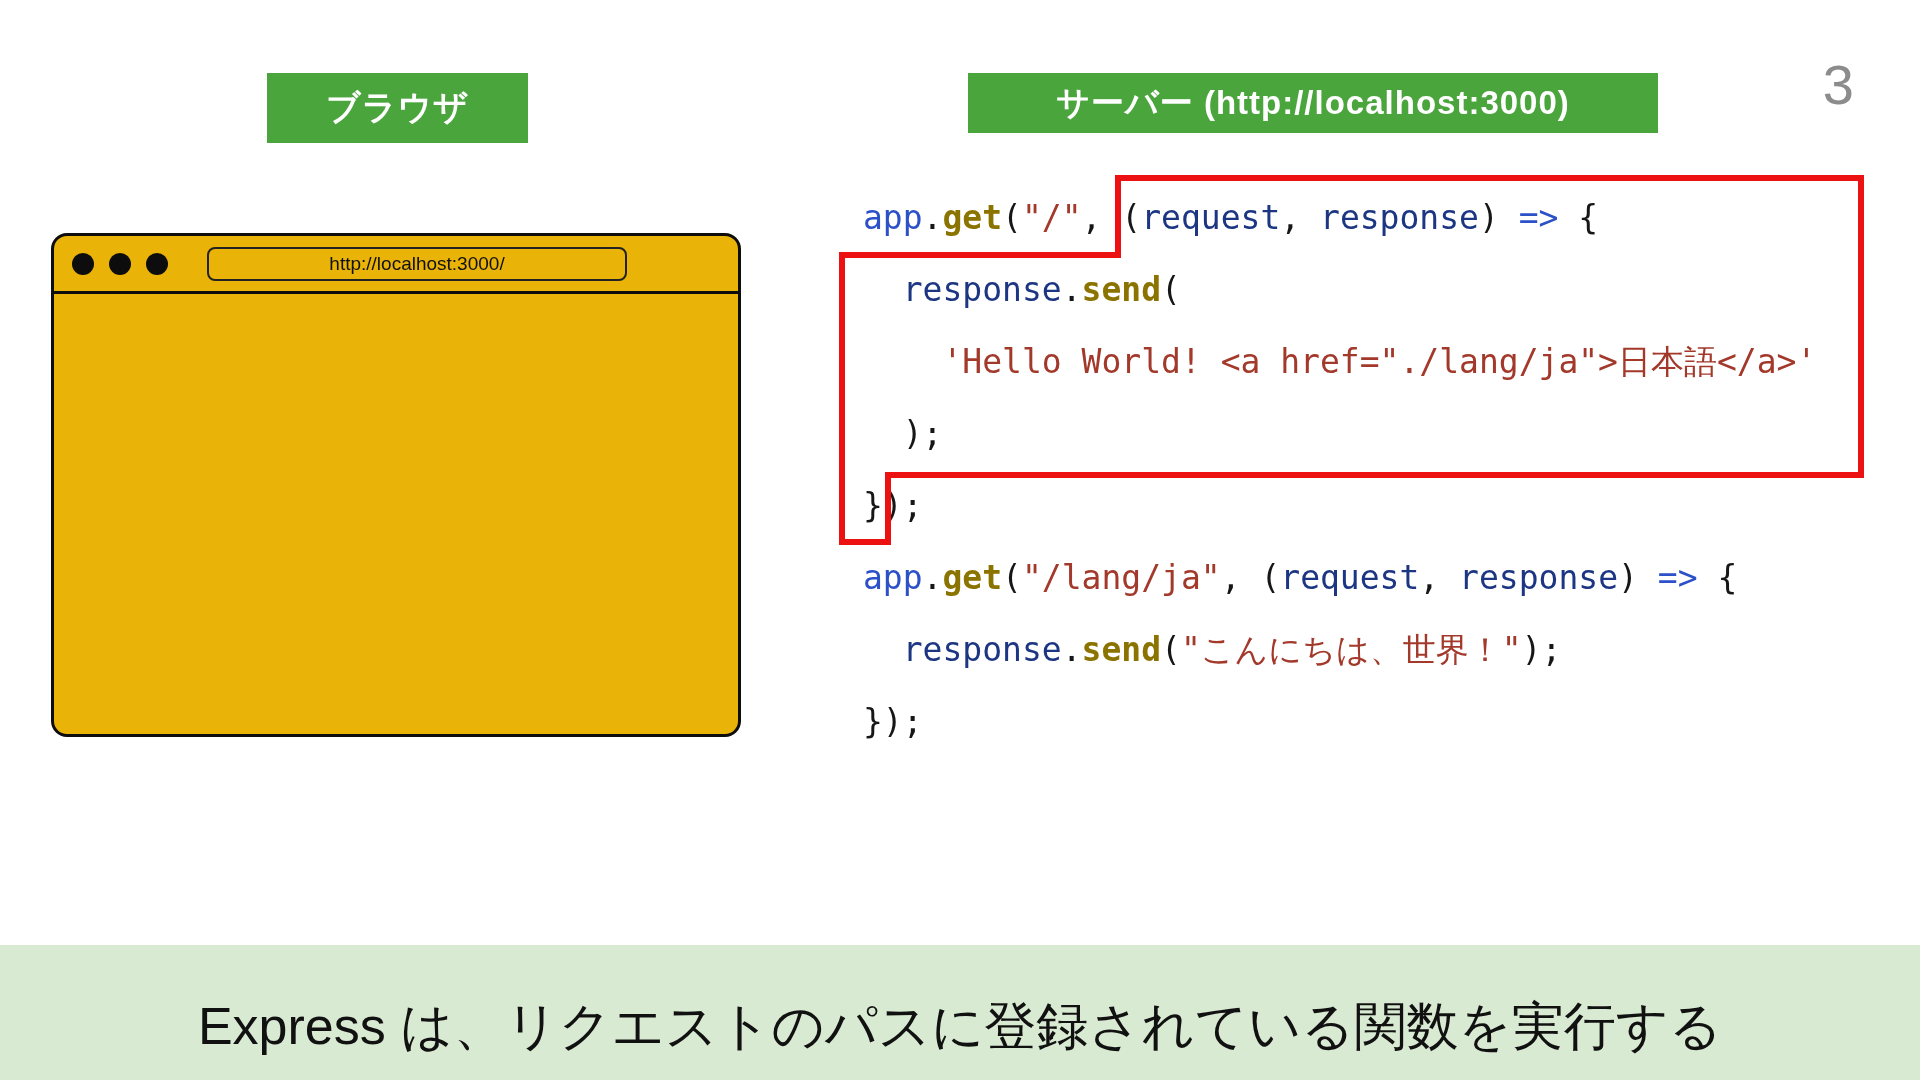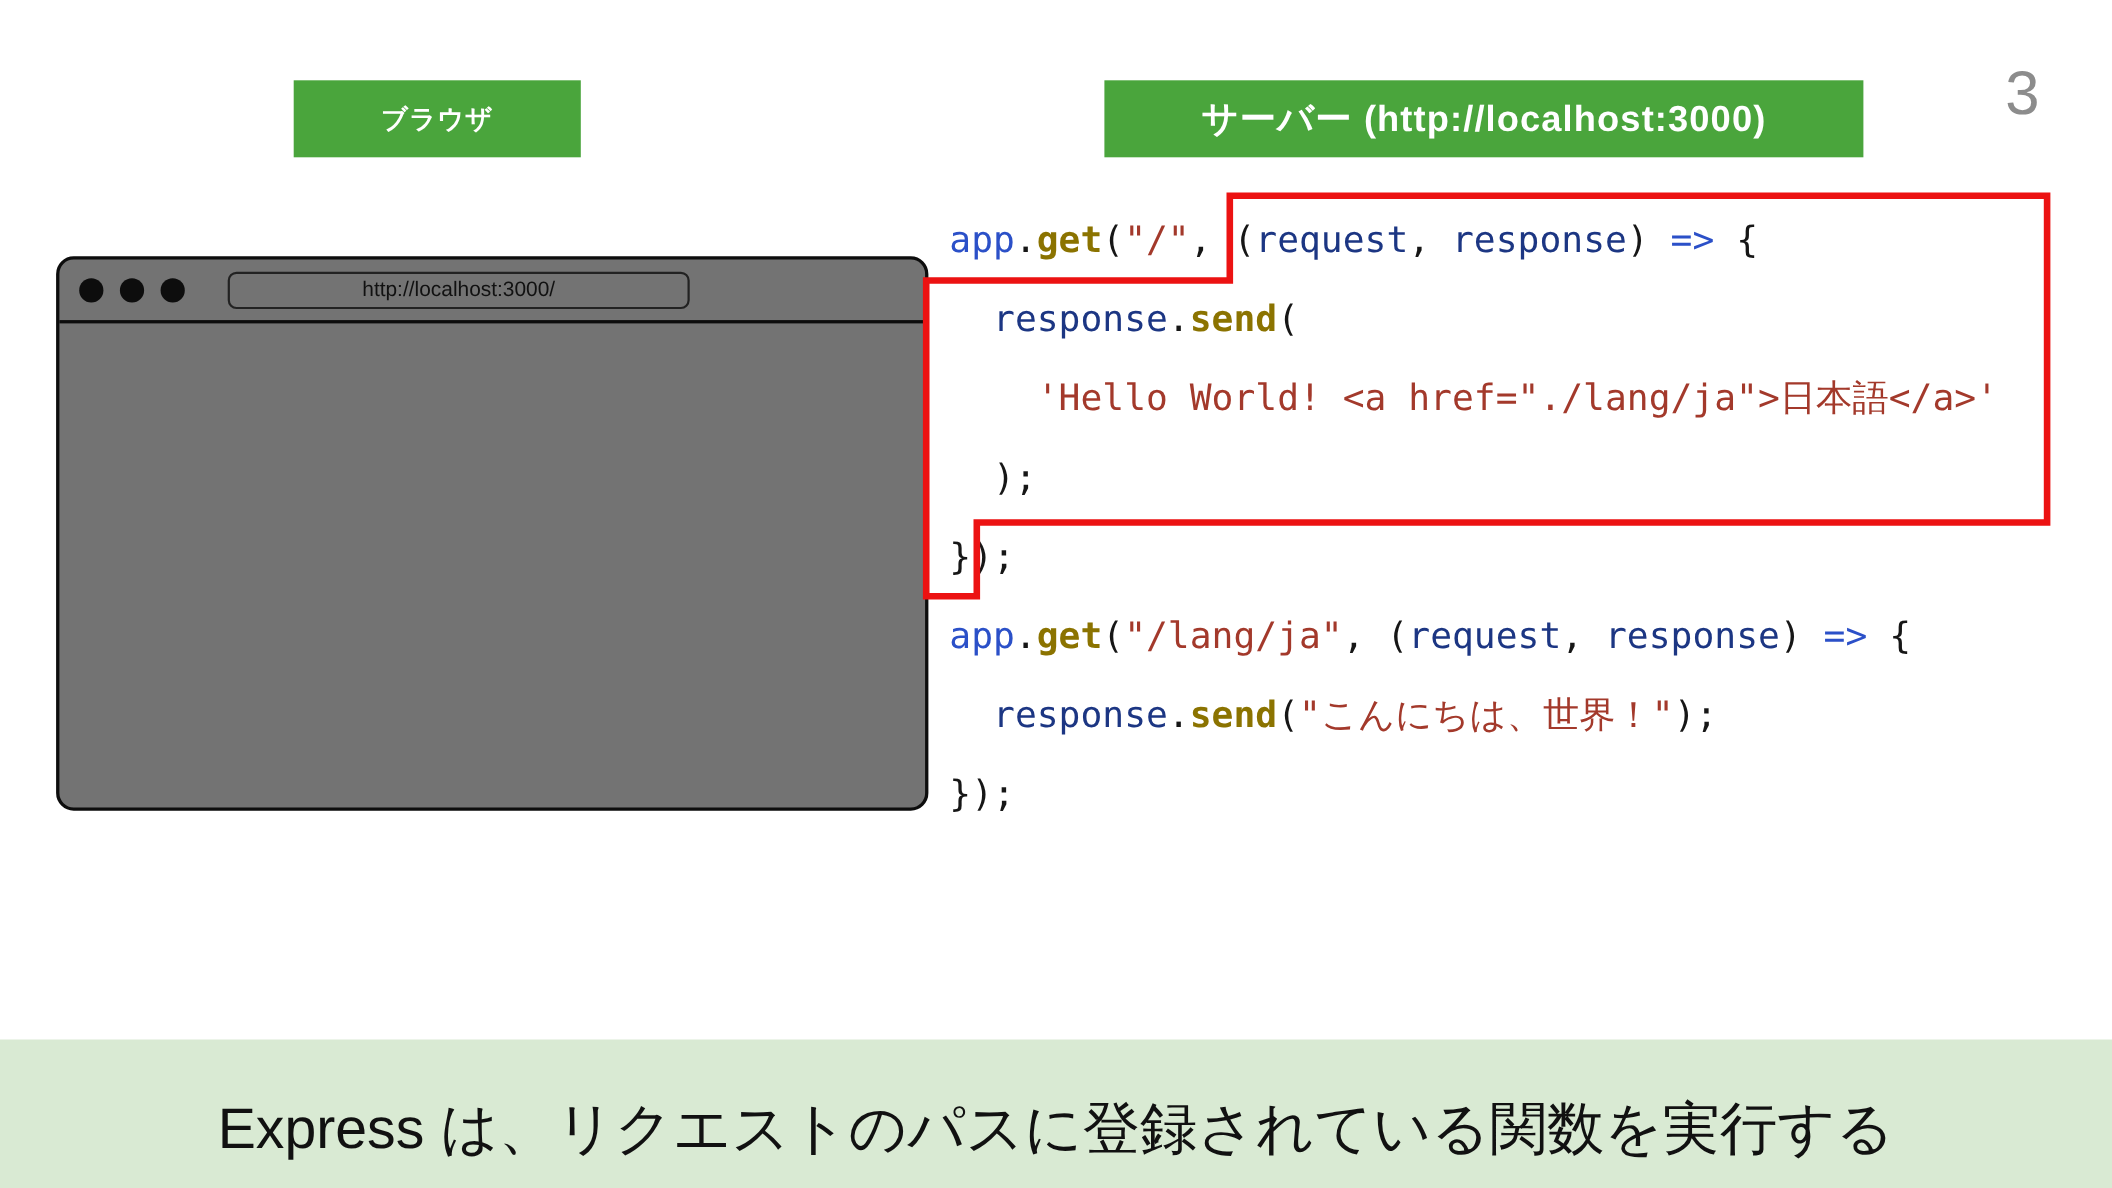--- a/index.html
+++ b/index.html
@@ -13,33 +13,33 @@
   .slide { position:absolute; inset:0; }
 
   .badge {
     position:absolute;
     background:var(--label-bg,#4aa53c);
     color:#ffffff;
     font-weight:bold;
     display:flex; align-items:center; justify-content:center;
     letter-spacing:1px;
   }
-  .badge-browser { left:267px; top:73px; width:261px; height:70px; font-size:24px; }
-  .badge-server  { left:1004px; top:73px; width:690px; height:70px; font-size:33px; }
+  .badge-browser { left:267px; top:73px; width:261px; height:70px; font-size:34px; }
+  .badge-server  { left:968px; top:73px; width:690px; height:60px; font-size:33px; }
 
   .page-number {
     position:absolute; top:52px; right:66px;
     font-size:56px; color:#8c8c8c;
   }
 
   .browser-window {
     position:absolute; left:51px; top:233px;
-    width:793px; height:504px;
+    width:690px; height:504px;
     border:3px solid #0d0d0d; border-radius:16px;
-    background:#737373;
+    background:#eab308;
   }
   .browser-titlebar {
     height:58px;
     border-bottom:3px solid #0d0d0d;
     display:flex; align-items:center;
     padding-left:18px;
   }
   .dot {
     width:22px; height:22px; border-radius:50%;
     background:#0d0d0d; margin-right:15px; flex:0 0 auto;

